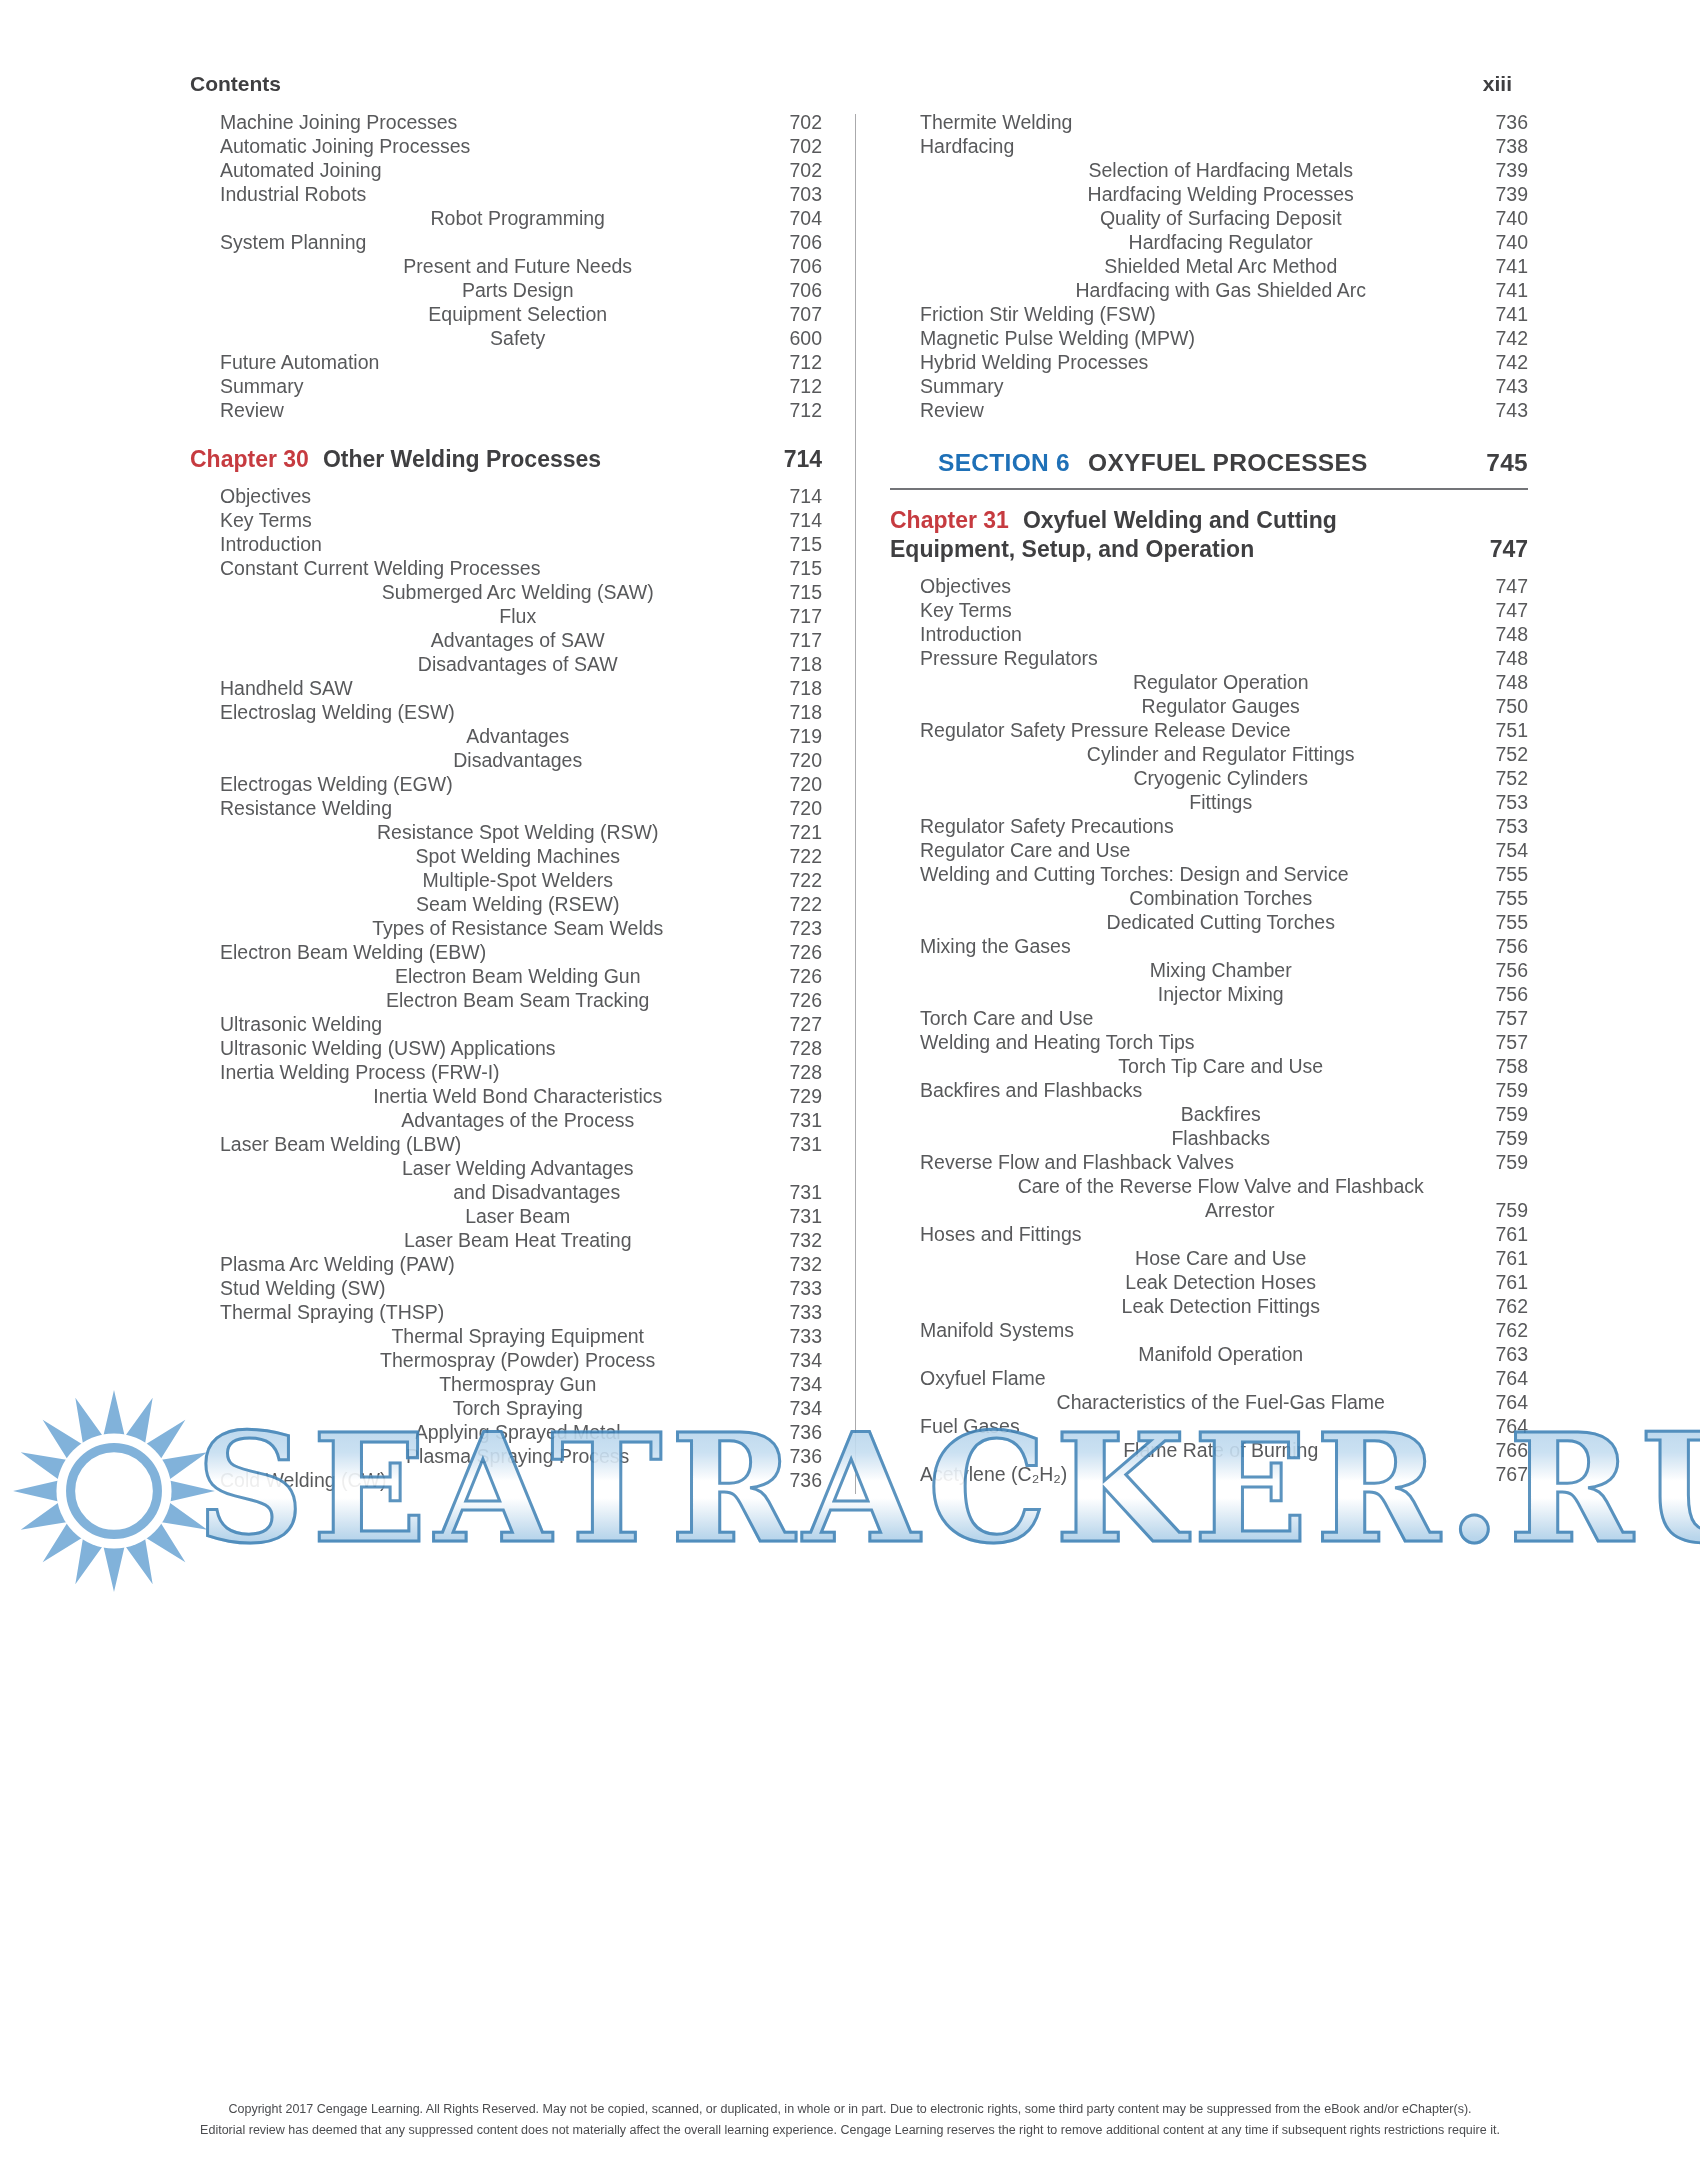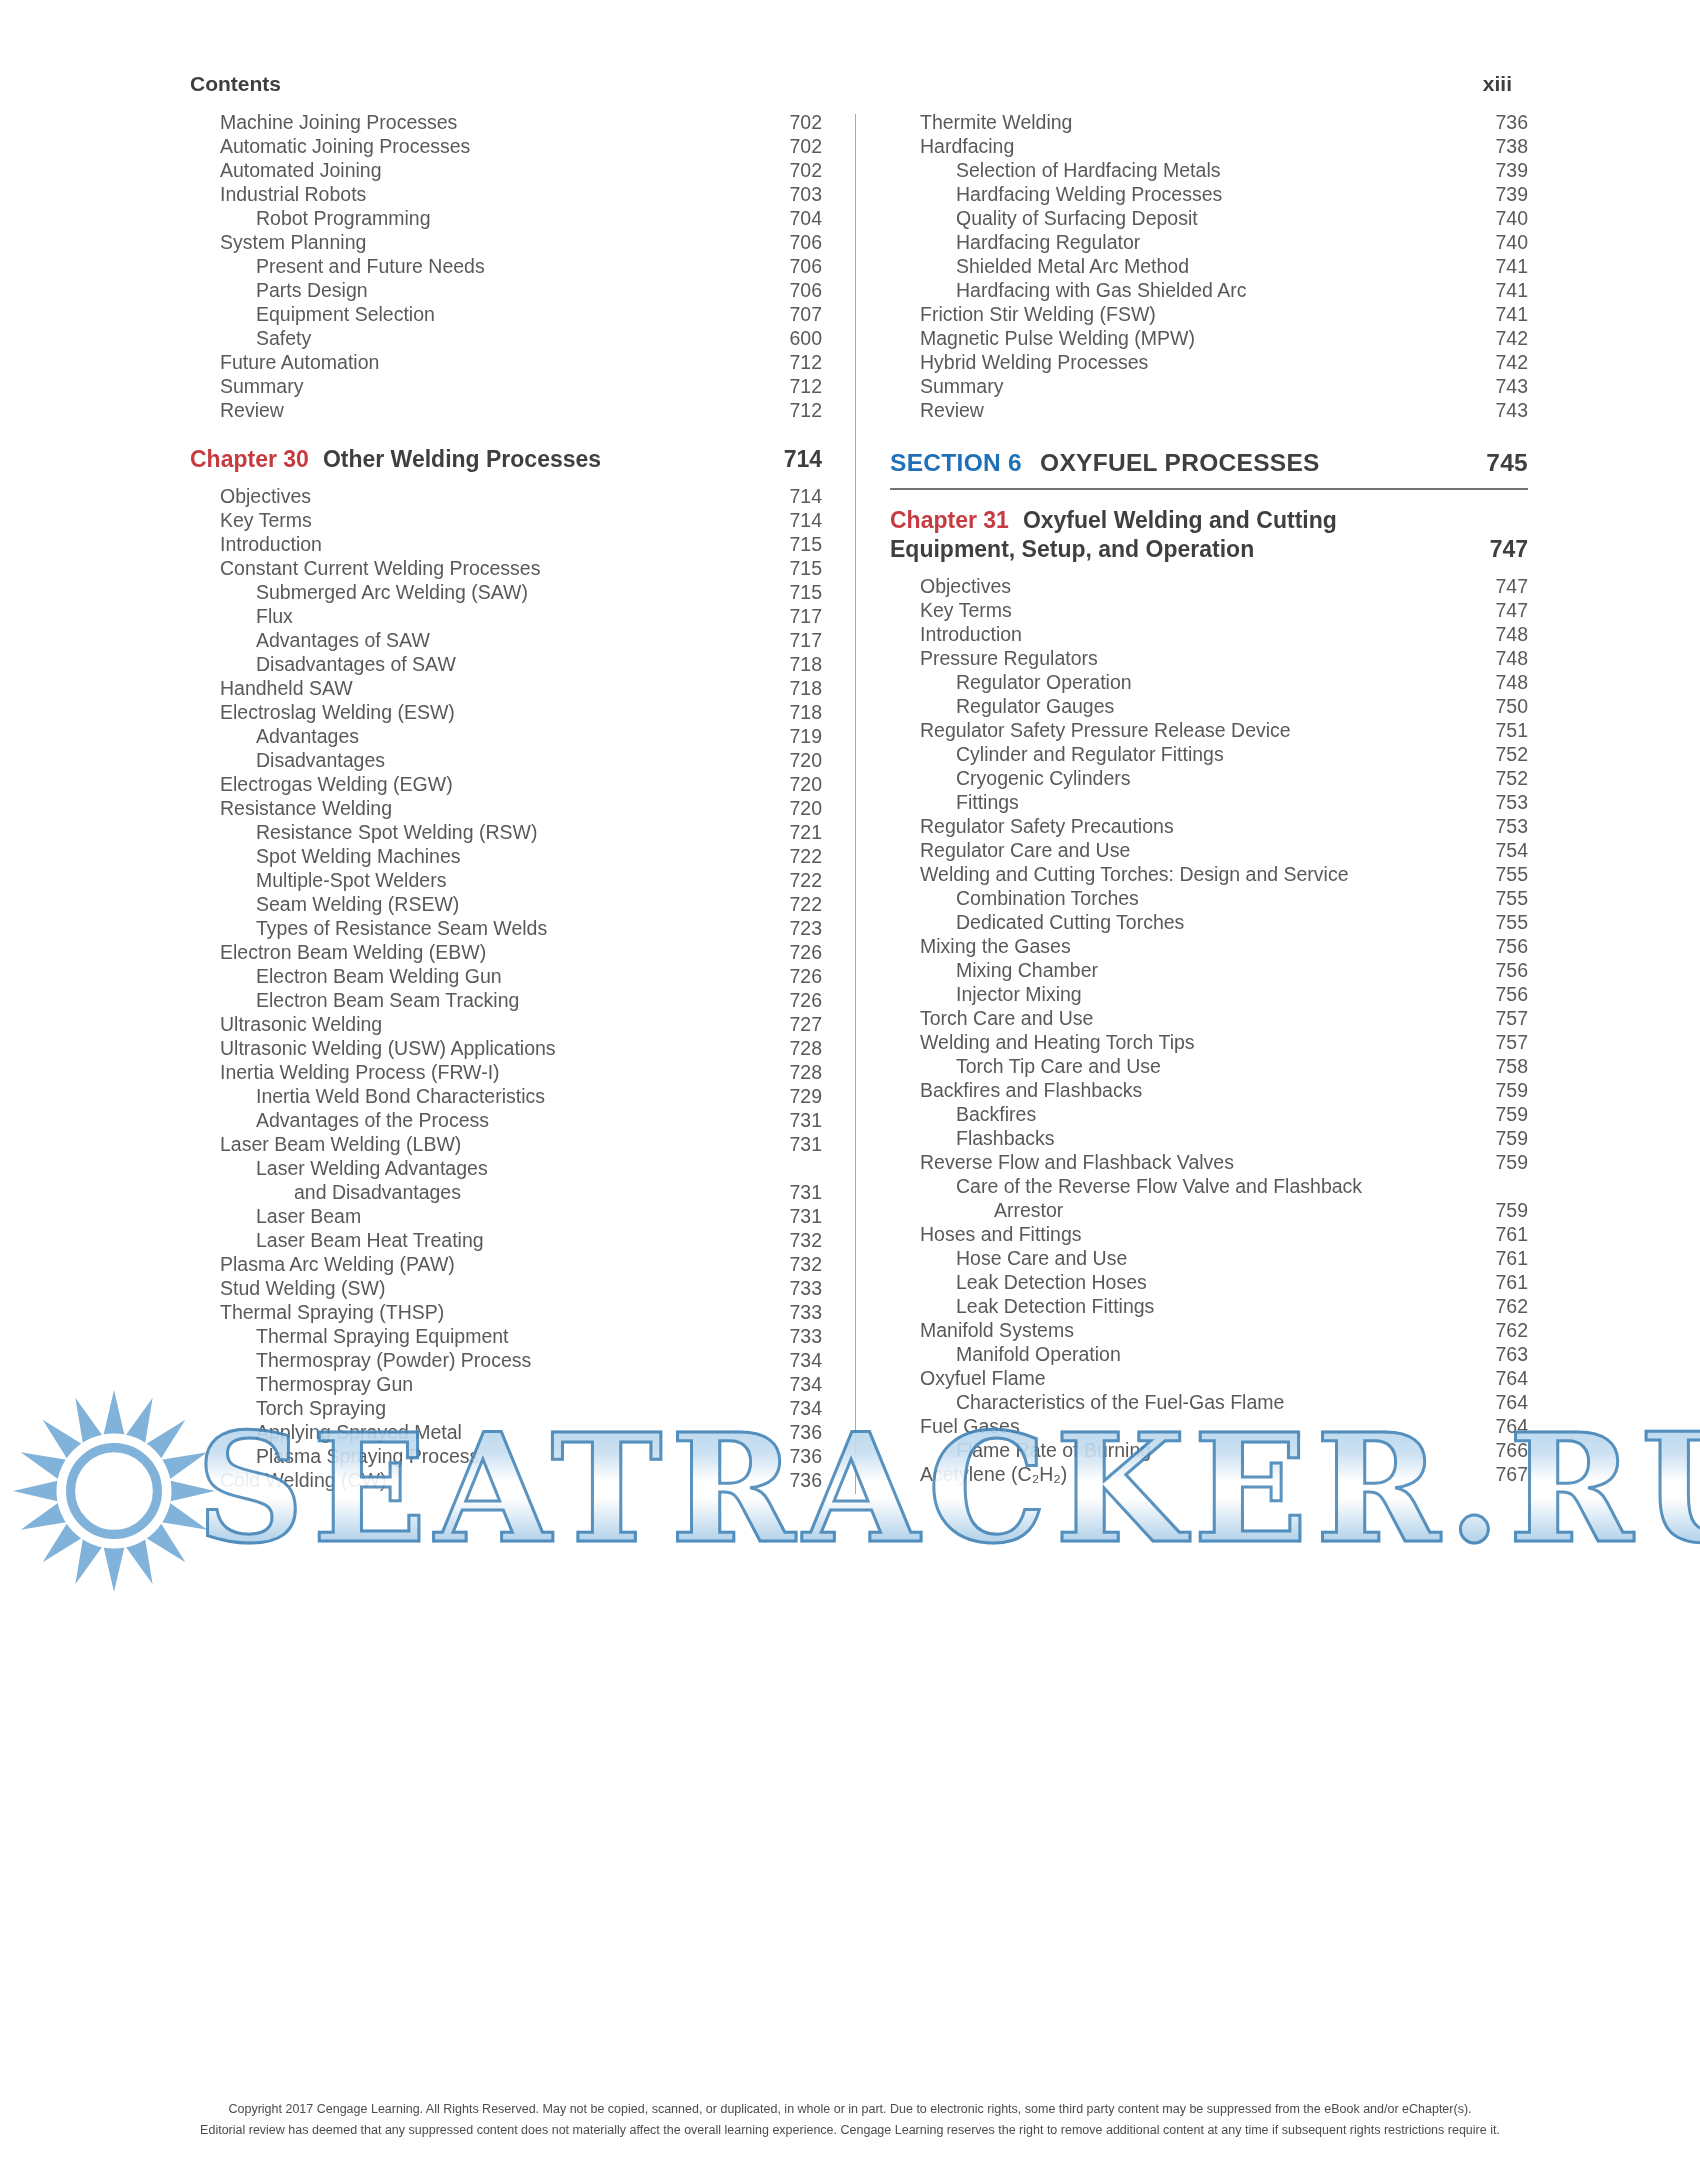--- a/index.html
+++ b/index.html
@@ -13,31 +13,31 @@
   .columns { position:absolute; top:110px; left:190px; right:172px; display:flex; }
   .col-left { width:632px; }
   .colgap { width:68px; position:relative; }
   .divider { position:absolute; left:33px; top:4px; width:1px; height:1380px; background:#aaaaac; }
   .col-right { flex:1; }
 
   .row { display:flex; align-items:flex-end; font-size:19.5px; line-height:24px; color:var(--gray,#58595b); }
   .row .tt { flex:1; }
   .row .pg { margin-left:10px; }
   .lvl1 { padding-left:30px; }
-  .lvl2 { padding-left:66px; }
+  .lvl2 { padding-left:66px;text-align:center; }
   .cont { display:block; padding-left:38px; }
 
   .chapter { display:flex; align-items:center; font-size:23px; font-weight:bold; line-height:30px;
              margin:22px 0 10px 0; color:var(--dark,#3f3f41); }
   .ch-label { color:var(--red,#c63b40); margin-right:14px; }
   .ch-title { flex:1; }
 
   .section { display:flex; align-items:baseline; font-size:24.5px; font-weight:bold; line-height:30px;
              margin-top:26px; color:var(--dark,#3f3f41); letter-spacing:.3px; }
-  .sec-label { color:var(--blue,#1e70b7); margin-right:18px; }
+  .sec-label { color:var(--blue,#1e70b7); margin-right:18px;margin-left:48px; }
   .sec-title { flex:1; }
   .section-rule { height:2px; background:#737478; margin:10px 0 16px 0; }
 
   .chapter2 { font-size:23px; font-weight:bold; line-height:29px; margin:0 0 10px 0; color:var(--dark,#3f3f41); }
   .chapter2 .l2 { display:flex; }
   .chapter2 .pg2 { margin-left:auto; }
 
   .watermark { position:absolute; left:0; top:1383px; width:1700px; height:220px; z-index:6; opacity:.9; pointer-events:none; }
   .sun { position:absolute; left:8px; top:2px; }
   .sun-star { fill:var(--wmblue,#74aad6); }

